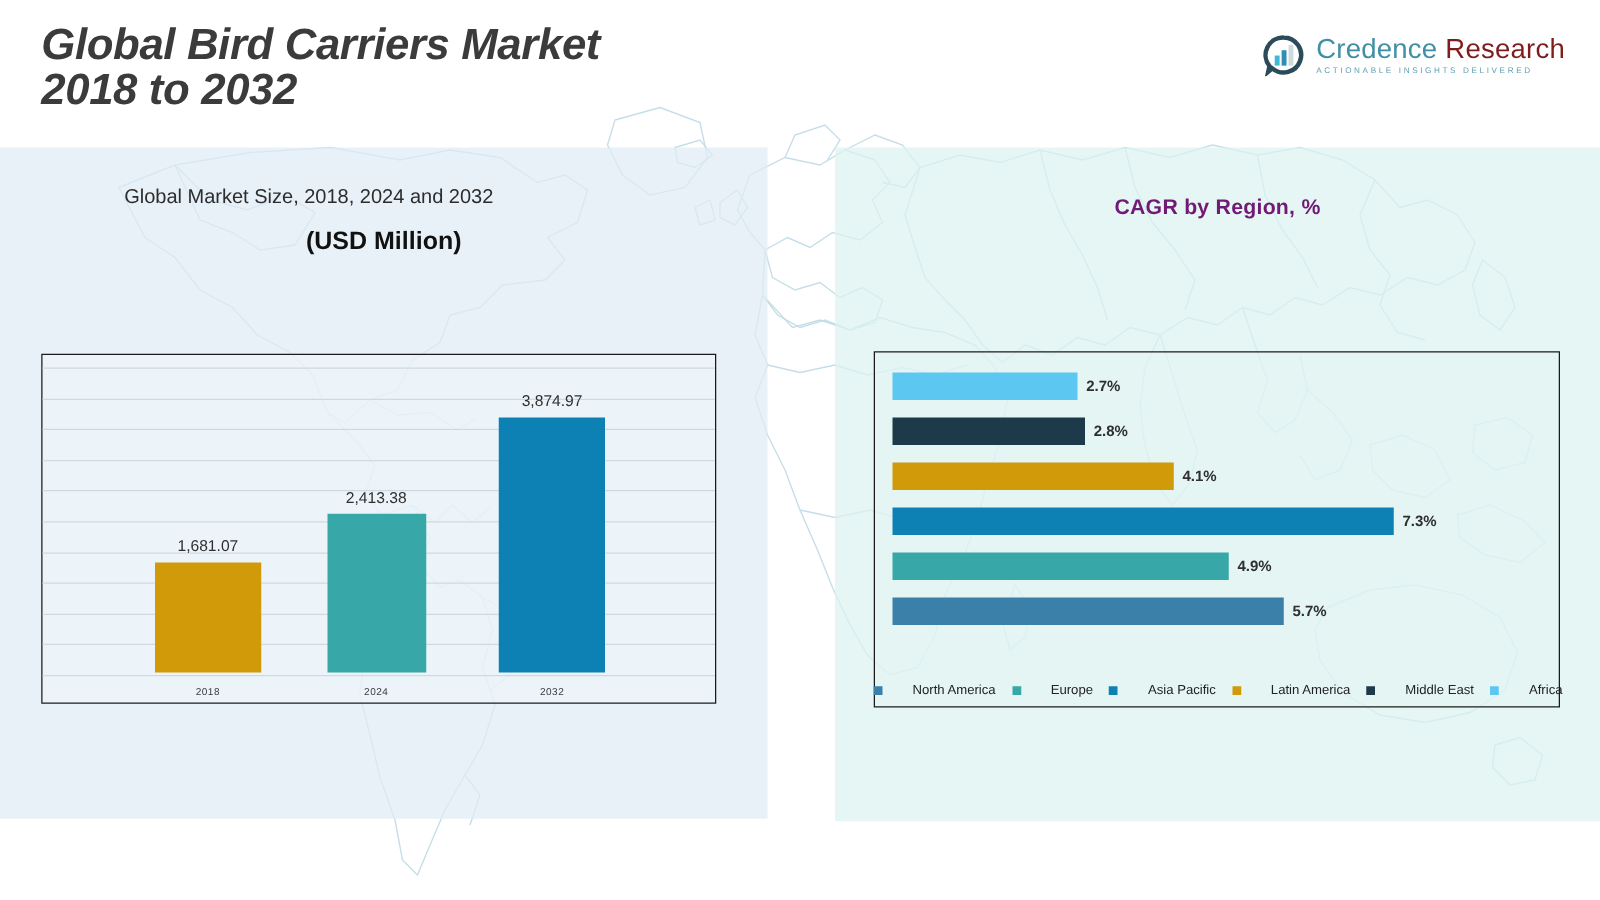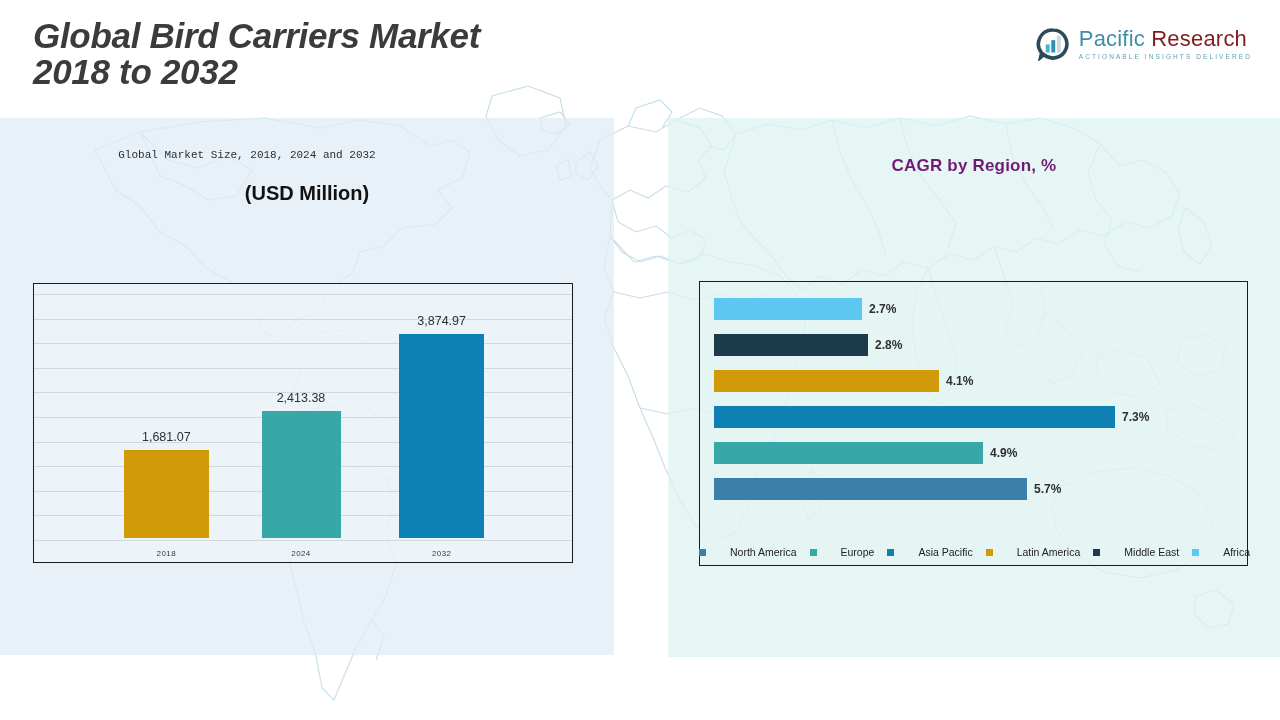--- a/index.html
+++ b/index.html
@@ -55,21 +55,21 @@
   .logo-tag{
     margin-top:4px;font-size:6.5px;letter-spacing:2.1px;
     color:#5f9fb0;text-transform:uppercase;
     font-family:"Liberation Sans", sans-serif;
   }
 
   
   .left-block{position:absolute;left:0;top:118px;width:614px;height:537px;z-index:3;}
   .lc-title{
     position:absolute;top:31px;left:0;width:494px;text-align:center;
-    font-size:11px;color:#2d2d2d;font-family:Liberation Mono, monospace;
+    font-size:16px;color:#2d2d2d;
   }
   .lc-title-sub{
     position:absolute;top:64px;left:0;width:614px;text-align:center;
     font-size:20px;font-weight:bold;color:#111;
   }
   .lc-box{
     position:absolute;left:33px;top:165px;width:540px;height:280px;
     border:1.6px solid #1b1b1b;box-sizing:border-box;
     background:rgba(238,246,250,0.55);
   }
@@ -198,21 +198,21 @@
 2018 to 2032</div>
 
     <div class="logo">
       <svg class="logo-mark" viewBox="0 0 40 40" xmlns="http://www.w3.org/2000/svg">
         <path d="M20 3.5 A16.5 16.5 0 1 1 9.2 32.6 L5.4 35.8 L6.6 30.4 A16.5 16.5 0 0 1 20 3.5 Z" fill="none" stroke="#2b4a5a" stroke-width="4.2"></path>
         <rect x="11.5" y="20.5" width="4.6" height="9.5" fill="#3fb8d8"></rect>
         <rect x="18" y="15.5" width="4.6" height="14.5" fill="#2d8fb5"></rect>
         <rect x="24.5" y="10.5" width="4.6" height="19.5" fill="#cfd9de"></rect>
       </svg>
       <div class="logo-text">
-        <div class="logo-name"><span>Pacific</span><span class="lt-2"> Research</span></div>
+        <div class="logo-name"><span>Credence</span><span class="lt-2"> Research</span></div>
         <div class="logo-tag">Actionable Insights Delivered</div>
       </div>
     </div>
   </div>
 
   <div class="left-block">
     <div class="lc-title">Global Market Size, 2018, 2024 and 2032</div>
     <div class="lc-title-sub">(USD Million)</div>
 
     <div class="lc-box">

